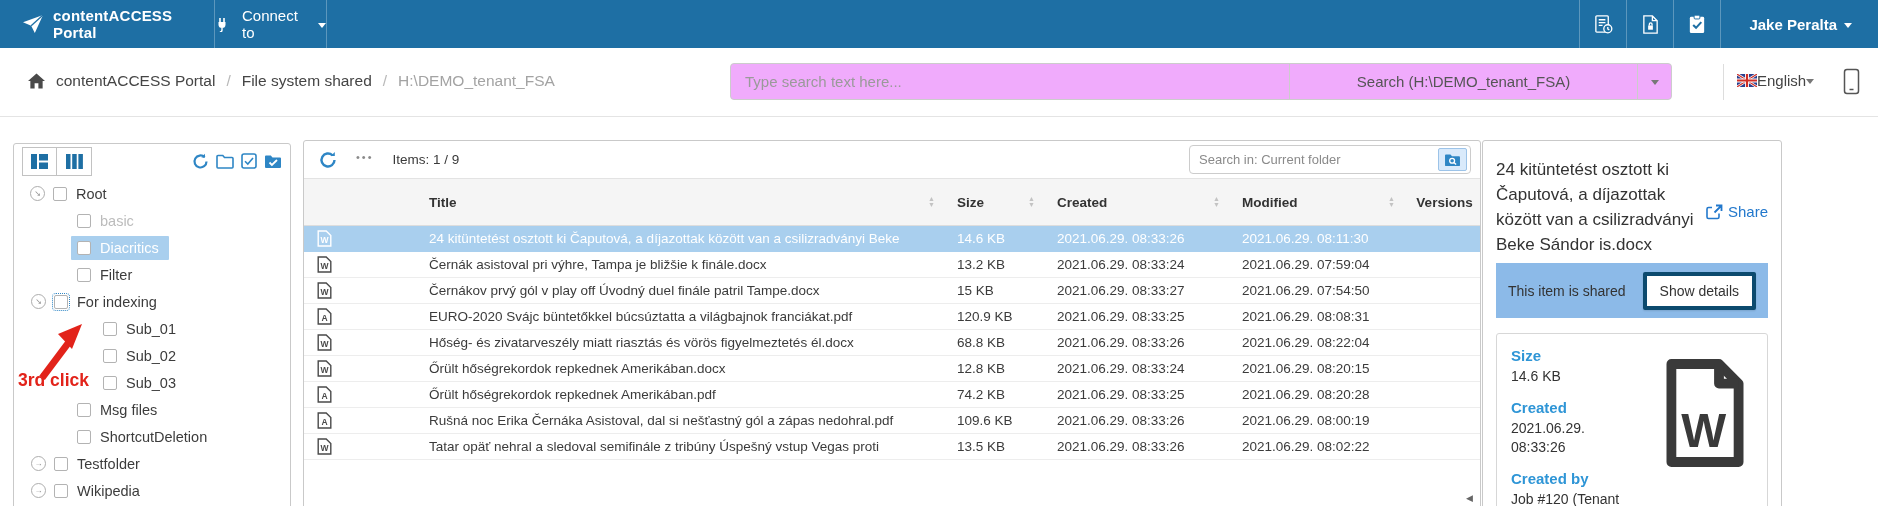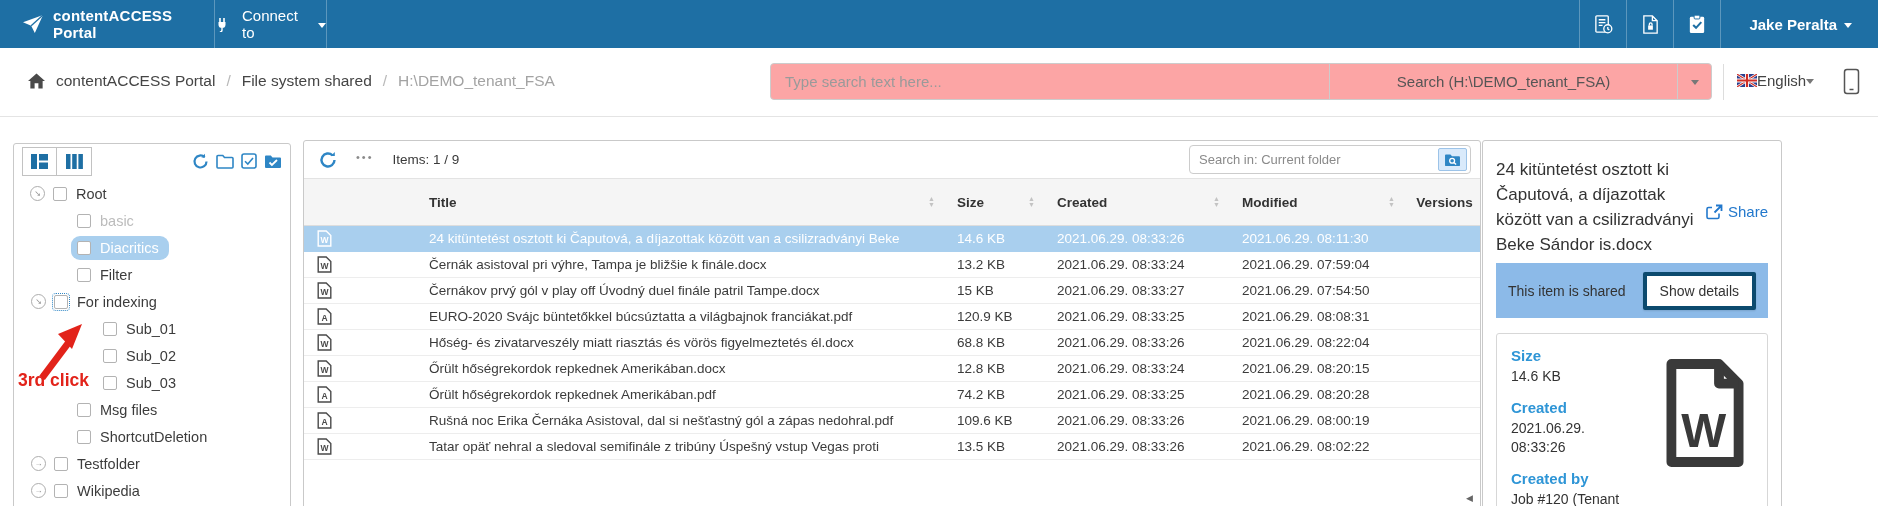--- a/index.html
+++ b/index.html
@@ -23,22 +23,22 @@
   .caret-down { display:inline-block; width:0; height:0; border-left:4px solid transparent;
     border-right:4px solid transparent; border-top:5px solid currentColor; margin-top:2px; }
 
   
   .crumbbar { position:absolute; top:48px; left:0; width:100%; height:69px;
     border-bottom:1px solid #e4e4e4; background:#fff; }
   .crumbs { position:absolute; left:28px; top:24px; display:flex; align-items:center; gap:11px;
     font-size:15.5px; color:#454545; }
   .crumb-sep { color:#b9b9b9; }
   .crumb.current { color:#a3a3a3; }
-  .searchgroup { position:absolute; left:770px; top:15px; width:942px; height:37px;
-    display:flex; border:1px solid #ccc; border-radius:4px; background:#fca5a5; }
+  .searchgroup { position:absolute; left:730px; top:15px; width:942px; height:37px;
+    display:flex; border:1px solid #ccc; border-radius:4px; background:#f0abfc; }
   .searchgroup input { flex:1; border:none; outline:none; font-size:15px; color:#444;
     padding:0 14px; font-family:inherit; background:transparent; }
   .searchgroup input::placeholder { color:#9a9a9a; }
   .search-btn { width:348px; border-left:1px solid #ccc; display:flex; align-items:center;
     justify-content:center; font-size:15px; color:#555; cursor:pointer; }
   .search-caret { width:34px; border-left:1px solid #ccc; display:flex; align-items:center;
     justify-content:center; color:#666; cursor:pointer; }
   .lang-divider { position:absolute; left:1723px; top:16px; width:1px; height:36px; background:#ddd; }
   .langsel { position:absolute; left:1737px; top:24px; display:flex; align-items:center; gap:0;
     font-size:15px; color:#444; cursor:pointer; }
@@ -61,21 +61,21 @@
     margin-right:8px; flex:none; cursor:pointer; }
   .trow .exp-slot { width:23px; flex:none; }
   .cb { width:14px; height:14px; border:1px solid #b3b3b3; border-radius:2px; background:#fff;
     flex:none; margin-right:9px; cursor:pointer; }
   .cb.focused { outline:1px dotted #2e86c5; outline-offset:1px; }
   .trow.lvl1 { padding-left:16px; }
   .trow.lvl2 { padding-left:40px; }
   .trow.lvl3 { padding-left:66px;text-align:center; }
   .trow .hl { display:flex; align-items:center; padding:4px 10px 4px 6px; margin-left:-6px;
     border-radius:1px; }
-  .trow.selected .hl { background:#a9cfee;border-radius:9px; }
+  .trow.selected .hl { background:#a9cfee; }
   .trow.selected .tlabel { color:#fff; }
   .trow.disabled .tlabel { color:#bcbcbc; }
   .tlabel { cursor:pointer; }
 
   
   .annot-arrow { position:absolute; left:0; top:0; pointer-events:none; }
   .annot-label { position:absolute; left:18px; top:370px; font-size:17.5px; font-weight:bold;
     color:#e2231a; white-space:nowrap; }
 
   

